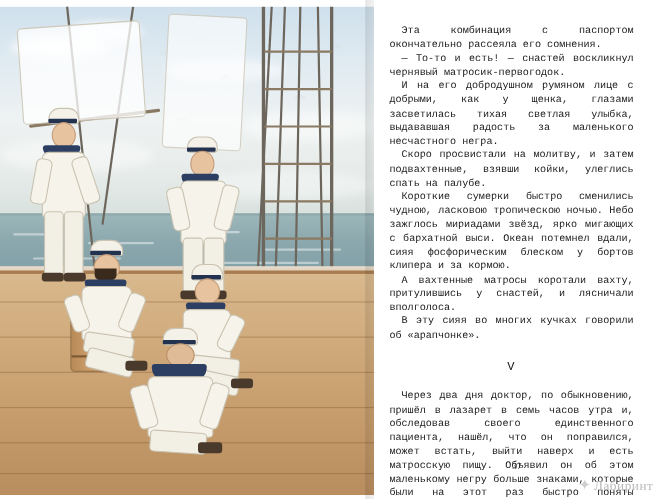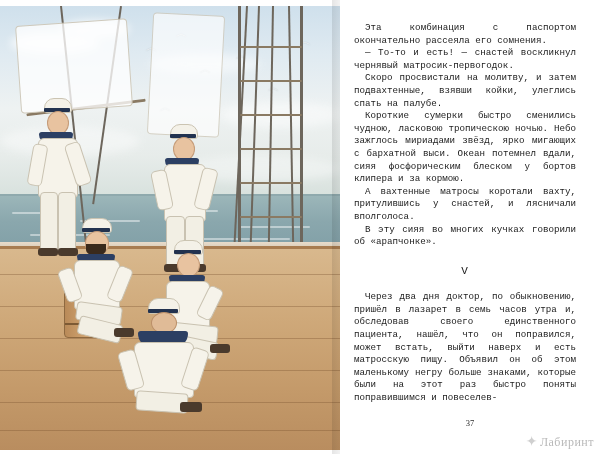--- a/index.html
+++ b/index.html
@@ -388,20 +388,21 @@
 
     </div>
   </div>
 
   <div class="gutter-shadow"></div>
 
   <div class="text-page">
     <div class="text-col">
       <p>Эта комбинация с паспортом окончательно рассеяла его сомнения.</p>
       <p>— То-то и есть! — снастей воскликнул чернявый матросик-первогодок.</p>
+      <p>И на его добродушном румяном лице с добрыми, как у щенка, глазами засветилась тихая светлая улыбка, выдававшая радость за маленького несчастного негра.</p>
       <p>Скоро просвистали на молитву, и затем подвахтенные, взявши койки, улеглись спать на палубе.</p>
       <p>Короткие сумерки быстро сменились чудною, ласковою тропическою ночью. Небо зажглось мириадами звёзд, ярко мигающих с бархатной выси. Океан потемнел вдали, сияя фосфорическим блеском у бортов клипера и за кормою.</p>
       <p>А вахтенные матросы коротали вахту, притулившись у снастей, и лясничали вполголоса.</p>
       <p>В эту сияя во многих кучках говорили об «арапчонке».</p>
 
       <div class="chapter-num">V</div>
 
       <p>Через два дня доктор, по обыкновению, пришёл в лазарет в семь часов утра и, обследовав своего единственного пациента, нашёл, что он поправился, может встать, выйти наверх и есть матросскую пищу. Объявил он об этом маленькому негру больше знаками, которые были на этот раз быстро поняты поправившимся и повеселев-</p>
     </div>
 

